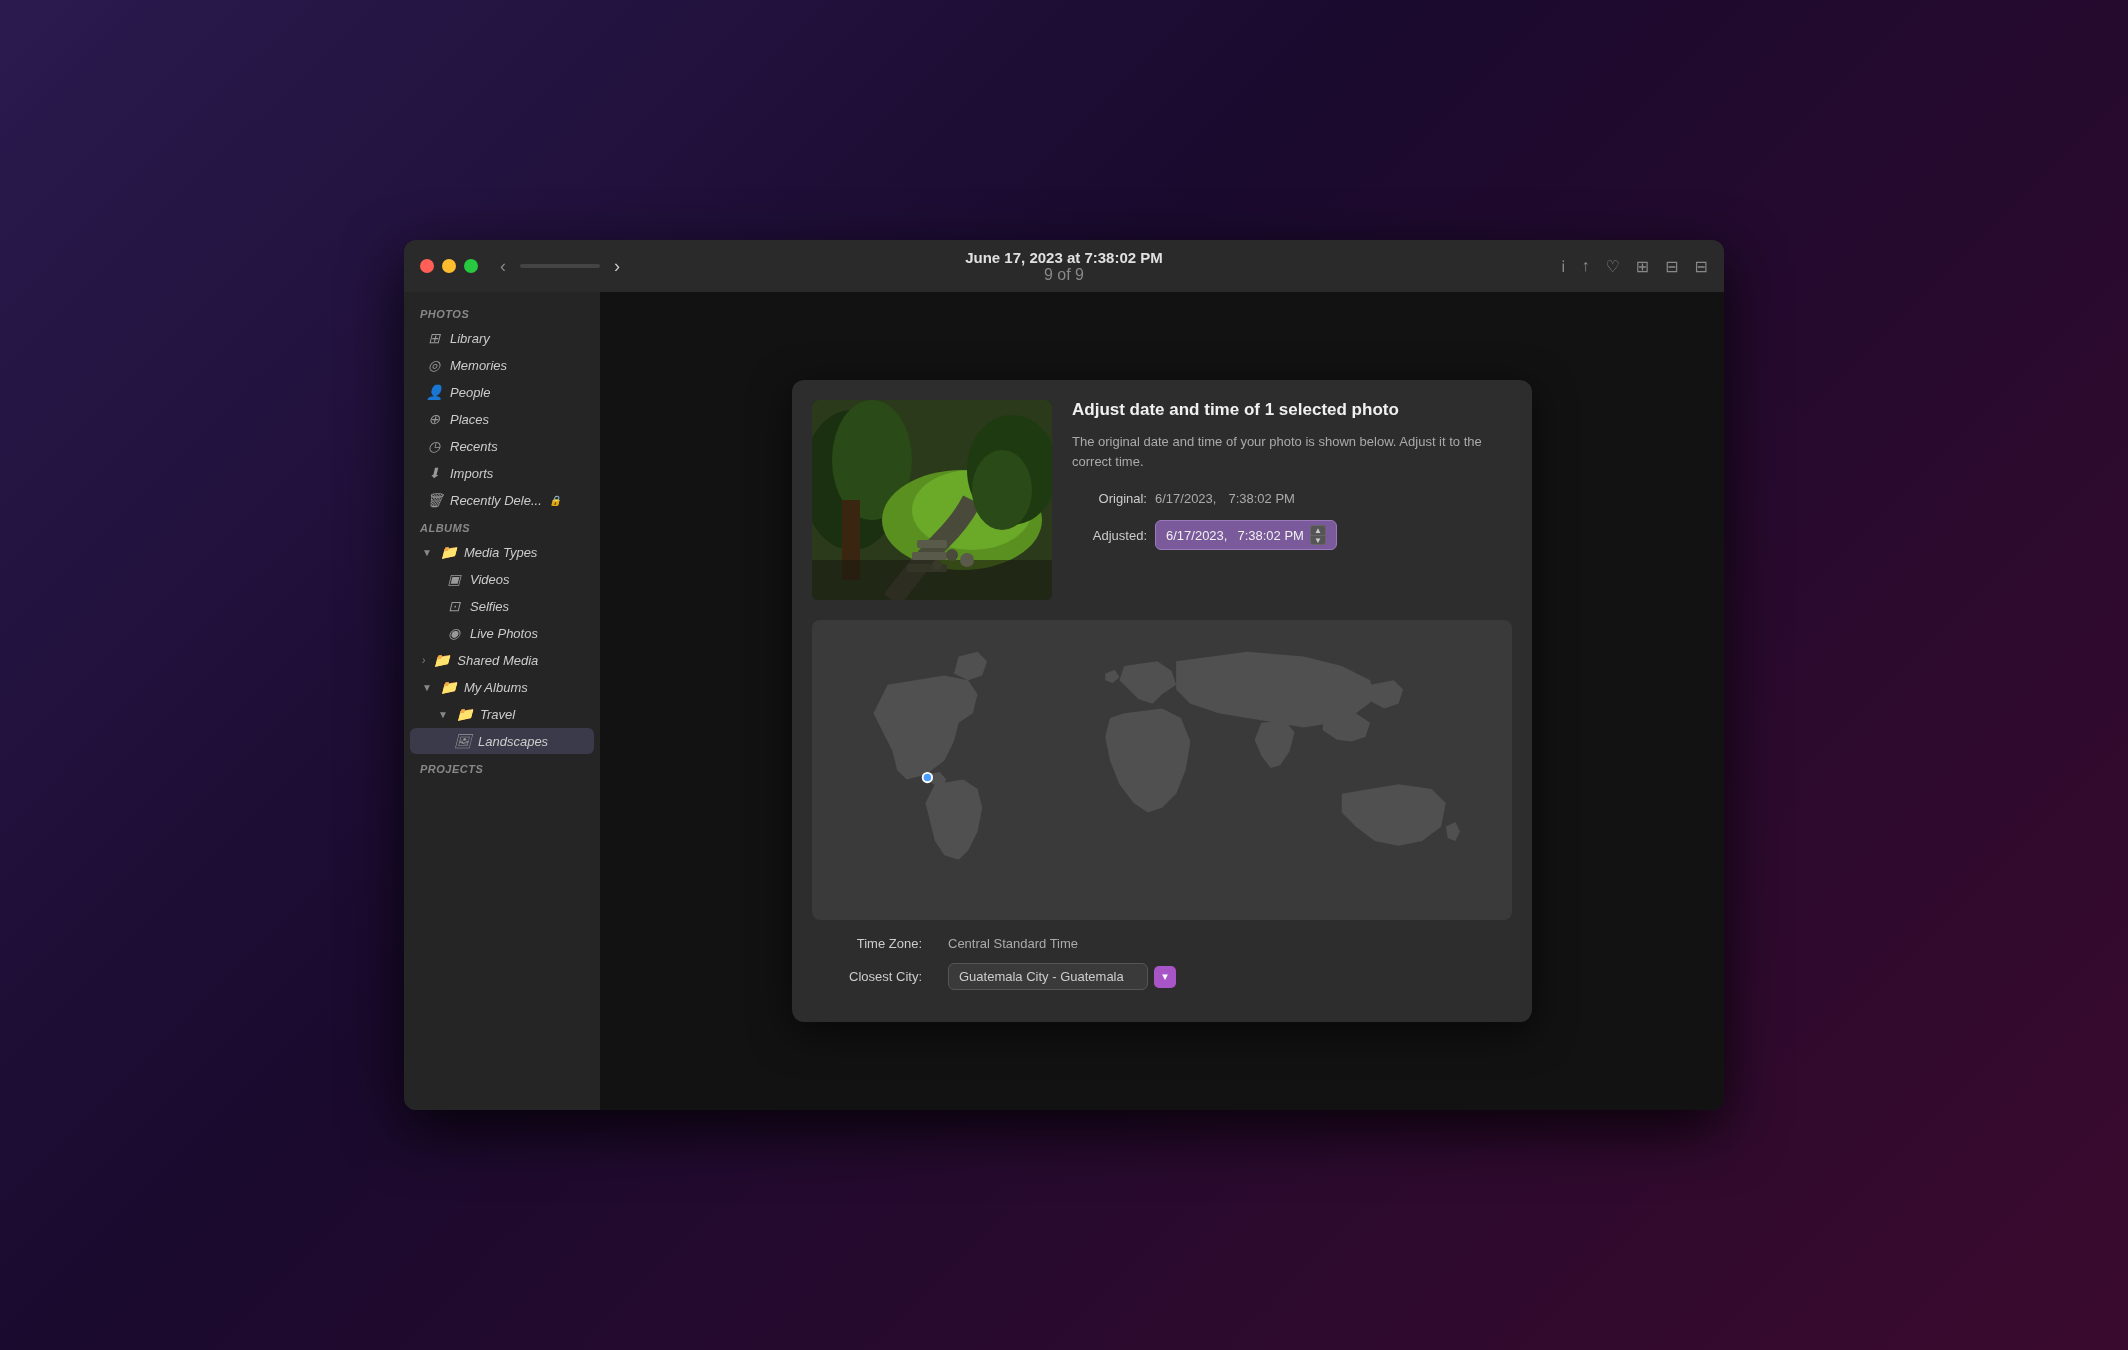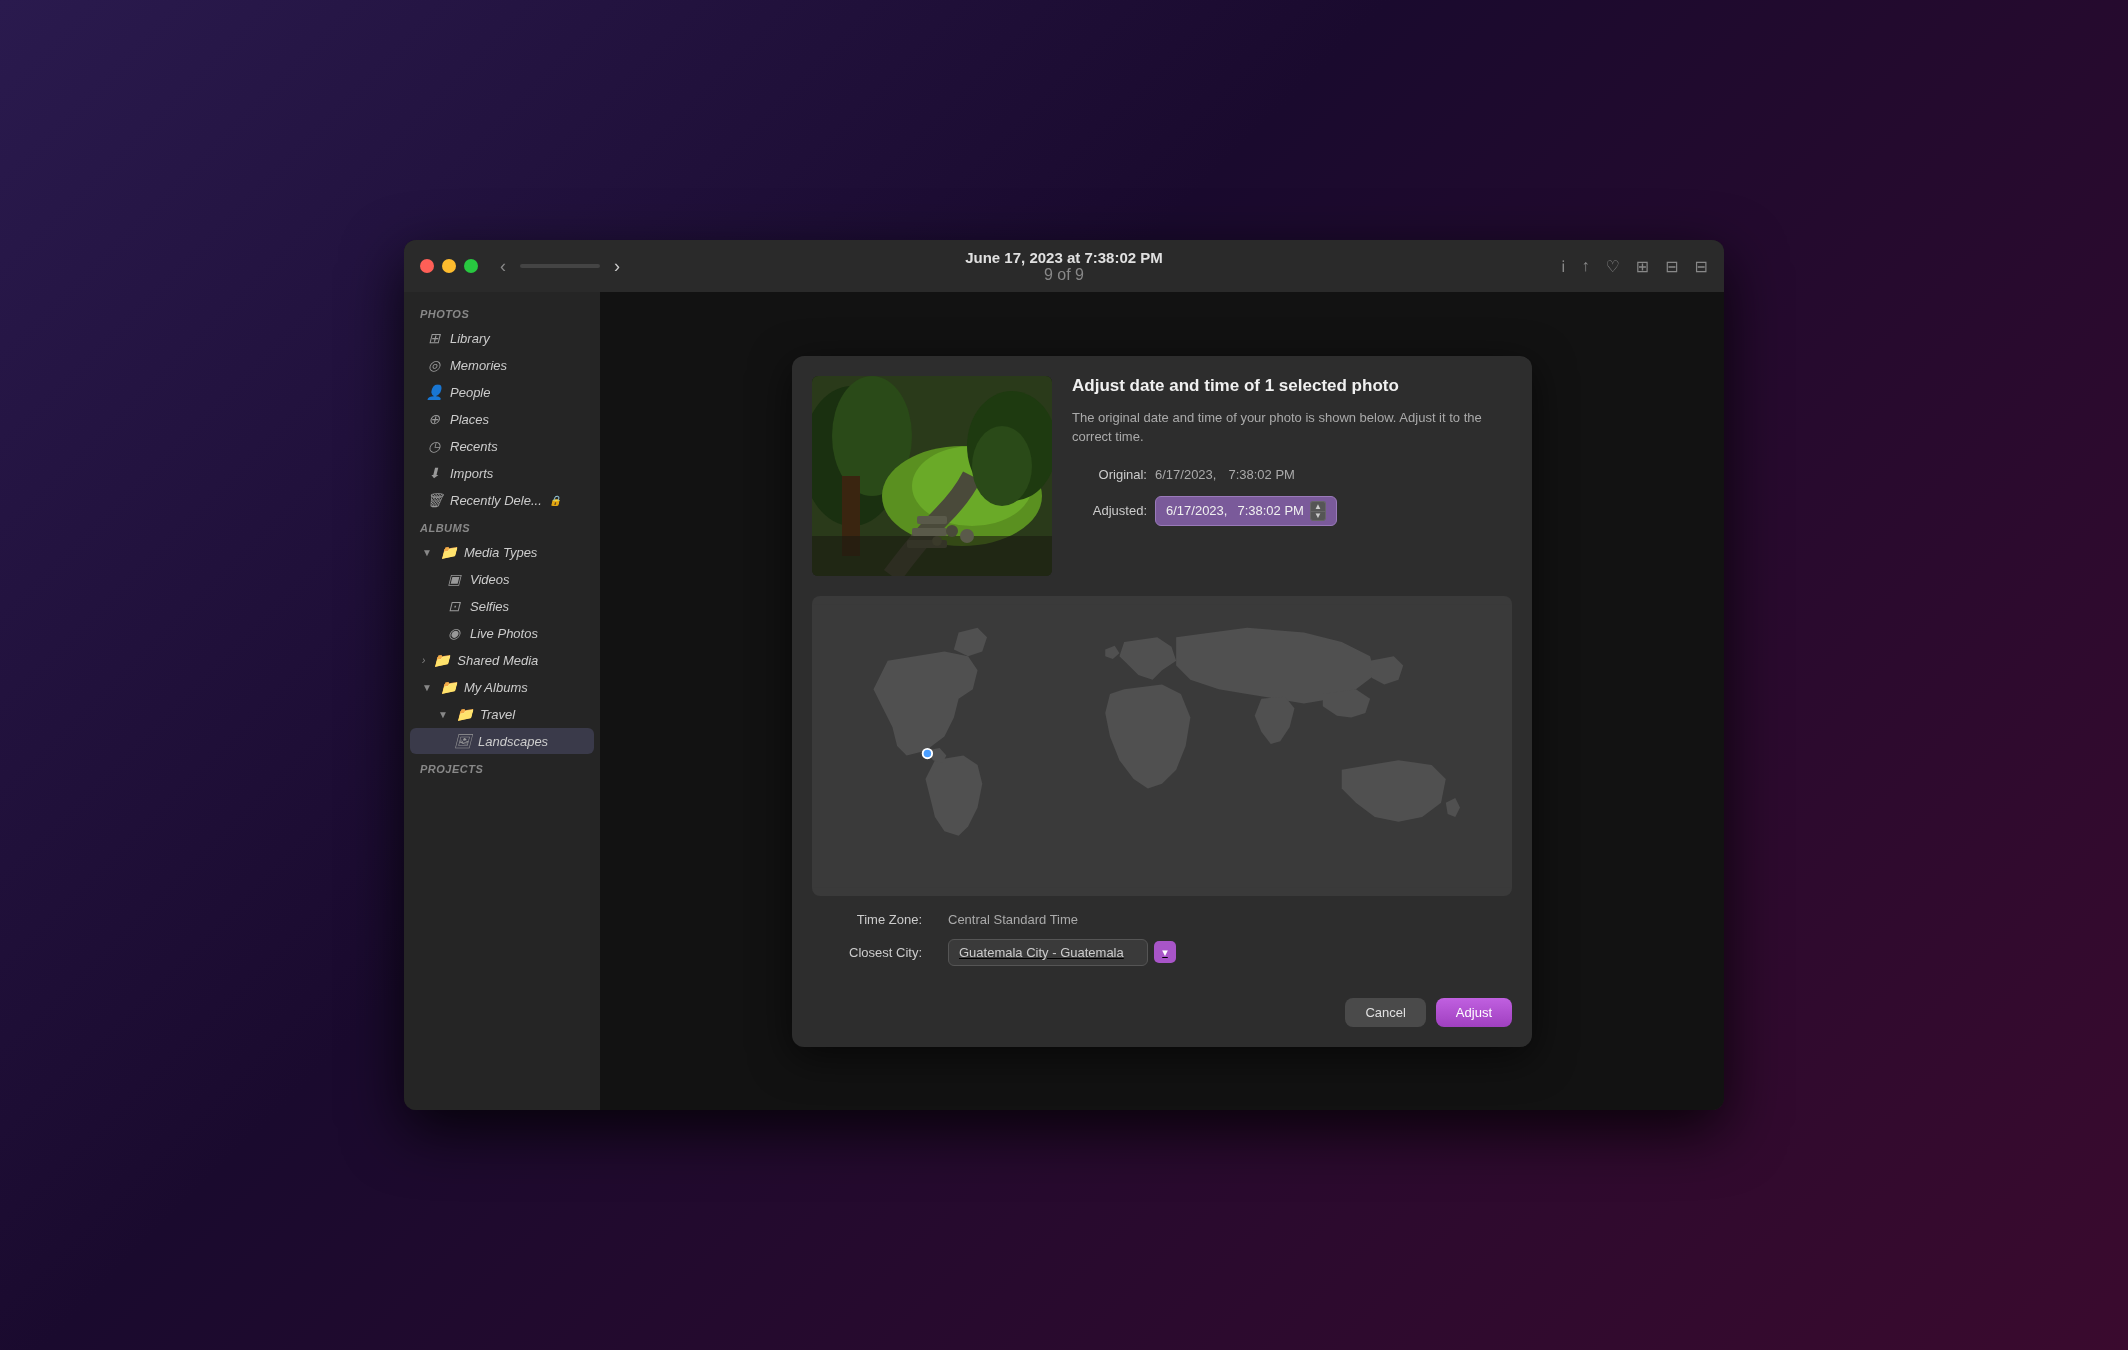--- a/index.html
+++ b/index.html
@@ -262,21 +262,20 @@
       text-align: right;
     }
     .bottom-field-value {
       font-size: 13px;
       color: #aaa;
     }
     .city-dropdown {
       display: flex;
       align-items: center;
       gap: 6px;
-      text-decoration: underline;
     }
     .city-select-box {
       background: #3a3a3a;
       border: 1px solid #555;
       border-radius: 6px;
       padding: 5px 10px;
       color: #ccc;
       font-size: 13px;
       display: flex;
       align-items: center;
@@ -532,21 +531,17 @@
               <span class="bottom-field-label">Closest City:</span>
               <div class="city-dropdown">
                 <div class="city-select-box">
                   <span>Guatemala City - Guatemala</span>
                 </div>
                 <div class="city-chevron">▾</div>
               </div>
             </div>
           </div>
 
-          <div class="modal-buttons">
-            <button class="btn btn-cancel">Cancel</button>
-            <button class="btn btn-adjust">Adjust</button>
-          </div>
         </div>
       </div>
     </div>
   </div>
 </div>
 
 </body></html>

